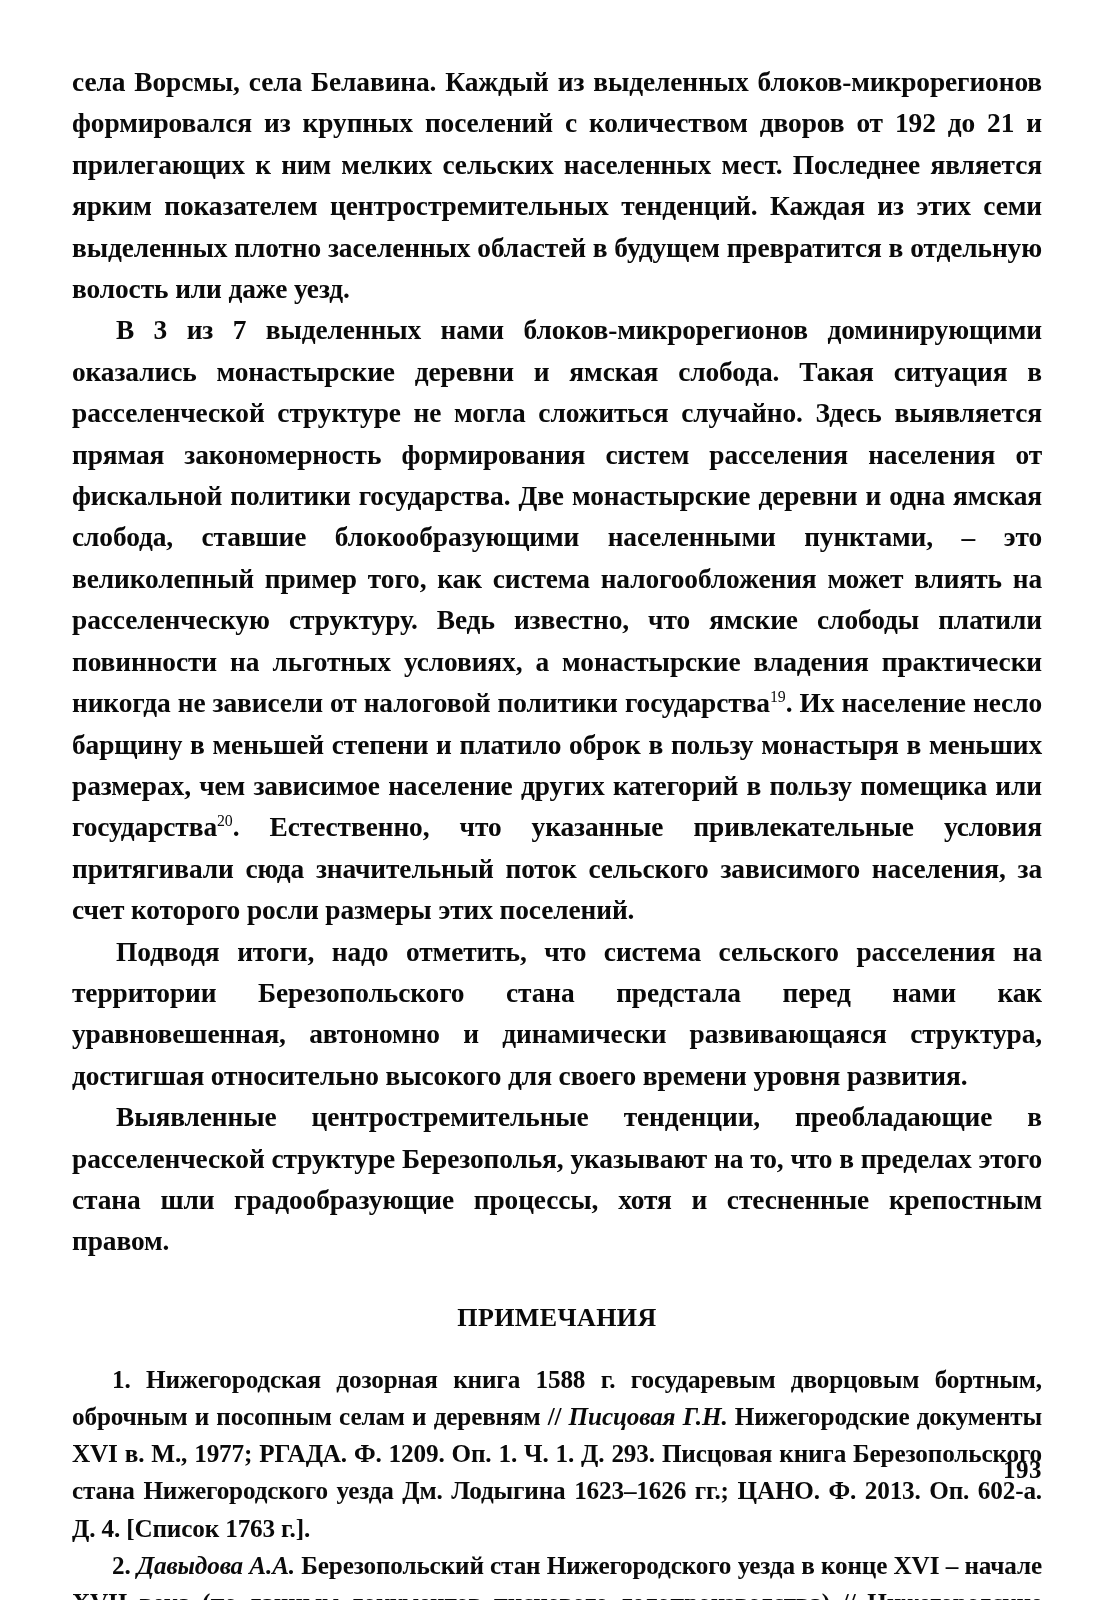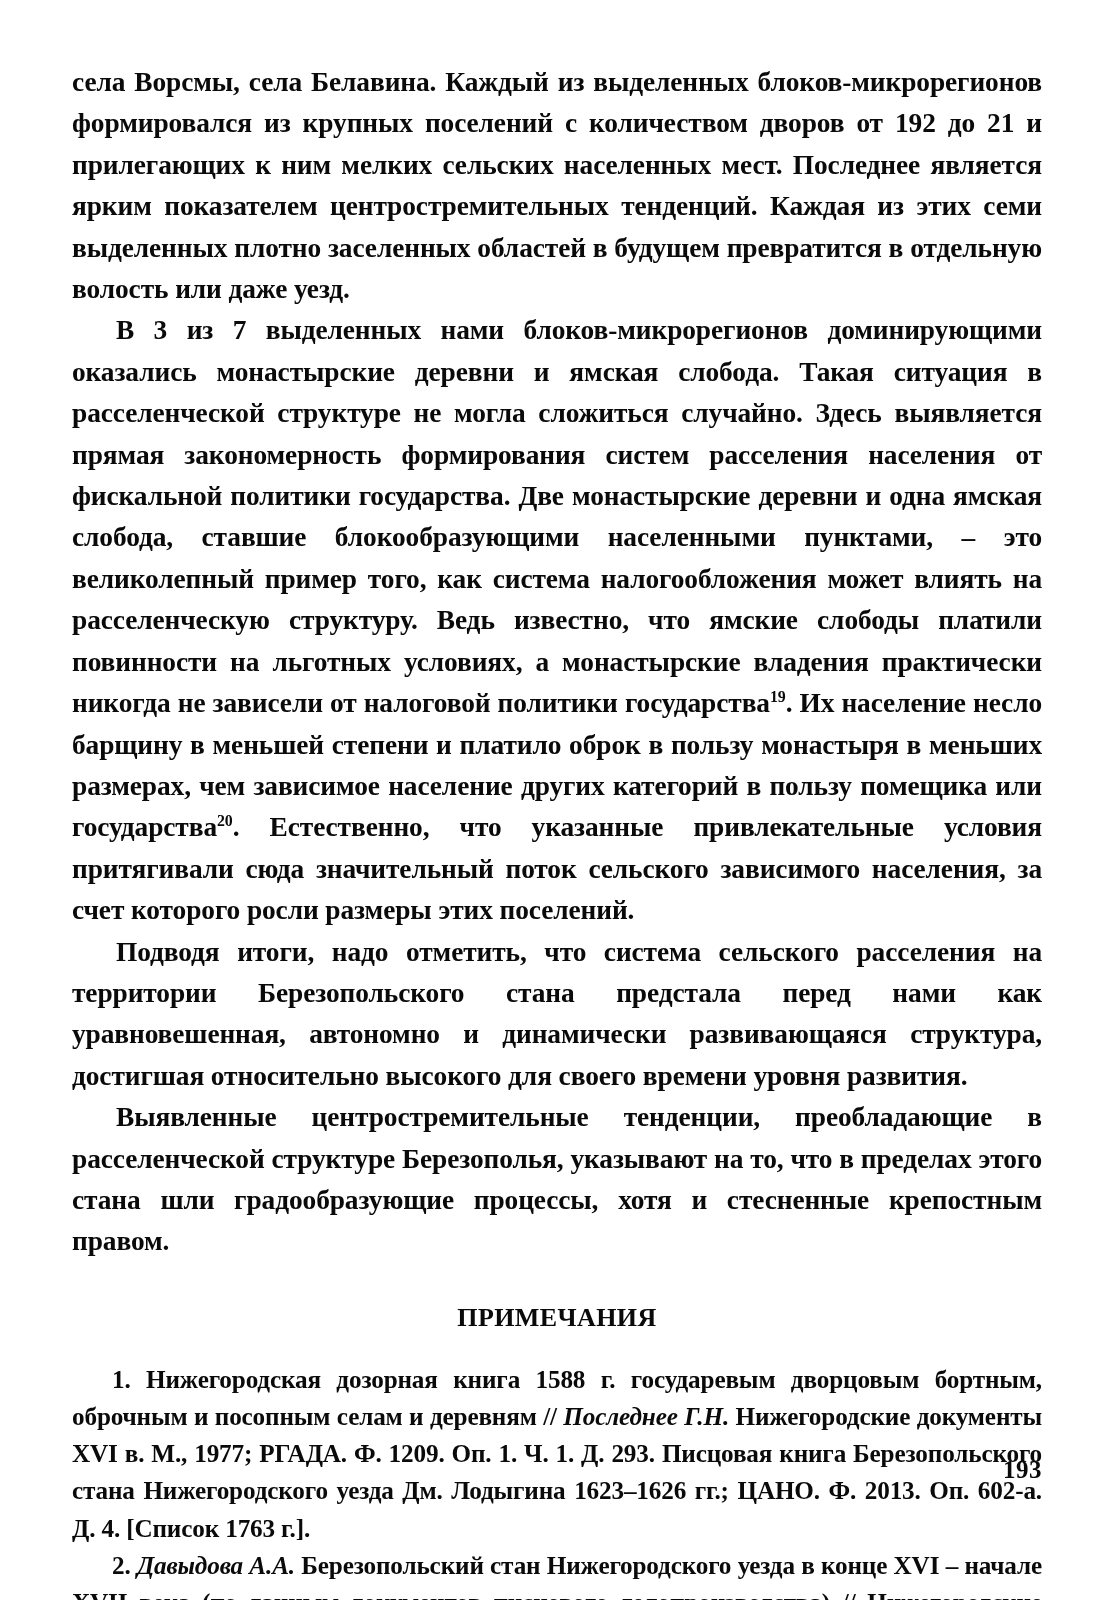--- a/index.html
+++ b/index.html
@@ -51,21 +51,21 @@
   .para.indent {
     text-indent: 44px;
   }
 
   .b { font-weight: 800; }
 
   sup {
     font-size: 0.58em;
     line-height: 0;
     vertical-align: 0.62em;
-    font-weight: 700;
+    font-weight: 400;
   }
 
   
   .notes-heading {
     margin: 16px;
     padding: 0;
     text-align: center;
     font-size: 26px;
     line-height: 34px;
     font-weight: 700;
@@ -113,21 +113,21 @@
       <p class="para indent">В 3 из 7 выделенных нами блоков-микрорегионов доминирующими оказались монастырские деревни и ямская слобода. Такая ситуация в расселенческой структуре не могла сложиться случайно. Здесь выявляется прямая закономерность формирования систем расселения населения от фискальной политики государства. Две монастырские деревни и одна ямская слобода, ставшие блокообразующими населенными пунктами, – это великолепный пример того, как система налогообложения может влиять на расселенческую структуру. Ведь известно, что ямские слободы платили повинности на льготных условиях, а монастырские владения практически никогда не зависели от налоговой политики государства<sup>19</sup>. Их население несло барщину в меньшей степени и платило оброк в пользу монастыря в меньших размерах, чем зависимое население других категорий в пользу помещика или государства<sup>20</sup>. Естественно, что указанные привлекательные условия притягивали сюда значительный поток сельского зависимого населения, за счет которого росли размеры этих поселений.</p>
       <p class="para indent">Подводя итоги, надо отметить, что система сельского расселения на территории Березопольского стана предстала перед нами как уравновешенная, автономно и динамически развивающаяся структура, достигшая относительно высокого для своего времени уровня развития.</p>
       <p class="para indent">Выявленные центростремительные тенденции, преобладающие в расселенческой структуре Березополья, указывают на то, что в пределах этого стана шли градообразующие процессы, хотя и стесненные крепостным правом.</p>
     </div>
 
     <div class="notes-heading-wrap">
       <h2 class="notes-heading">ПРИМЕЧАНИЯ</h2>
     </div>
 
     <div class="notes-block">
-      <p class="note">1. Нижегородская дозорная книга 1588 г. государевым дворцовым бортным, оброчным и посопным селам и деревням // <span class="i">Последнее Г.Н.</span> Нижегородские документы XVI в. М., 1977; РГАДА. Ф. 1209. Оп. 1. Ч. 1. Д. 293. Писцовая книга Березопольского стана Нижегородского уезда Дм. Лодыгина 1623–1626 гг.; ЦАНО. Ф. 2013. Оп. 602-а. Д. 4. [Список 1763 г.].</p>
+      <p class="note">1. Нижегородская дозорная книга 1588 г. государевым дворцовым бортным, оброчным и посопным селам и деревням // <span class="i">Писцовая Г.Н.</span> Нижегородские документы XVI в. М., 1977; РГАДА. Ф. 1209. Оп. 1. Ч. 1. Д. 293. Писцовая книга Березопольского стана Нижегородского уезда Дм. Лодыгина 1623–1626 гг.; ЦАНО. Ф. 2013. Оп. 602-а. Д. 4. [Список 1763 г.].</p>
       <p class="note">2. <span class="i">Давыдова А.А.</span> Березопольский стан Нижегородского уезда в конце XVI – начале XVII века (по данным документов писцового делопроизводства) // Нижегородские исследования по краеведению и археологии: Сборник научных и методических трудов. Н. Новгород, 2001. С. 115–119 (вкладка).</p>
     </div>
 
   </div>
 
   <div class="page-number">193</div>
 
 </div>
 
 </body></html>

